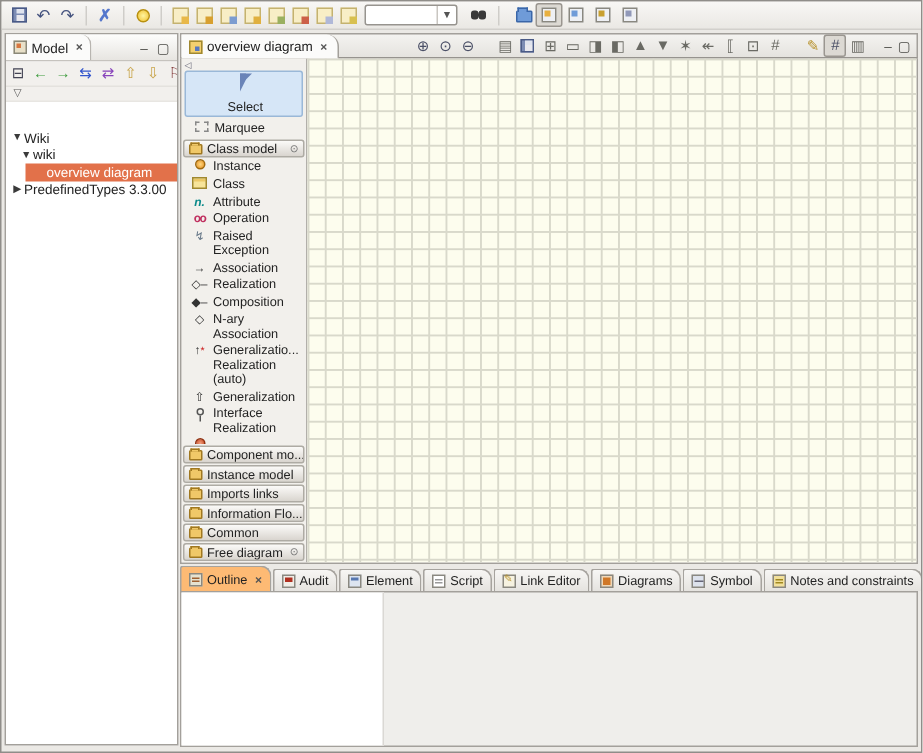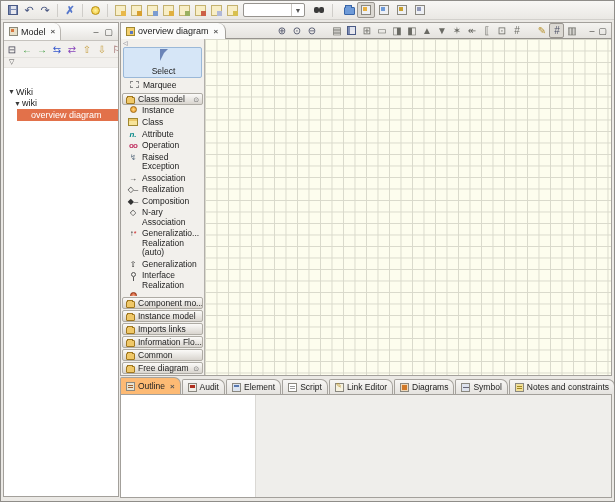--- a/index.html
+++ b/index.html
@@ -100,21 +100,21 @@
     border:1px solid #a3a09b; border-top:none; display:flex; overflow:hidden; }
 
   
   .palette { width:84px; flex:none; background:#f2f0ec; border-right:1px solid #b2afaa;
     font-size:8.5px; overflow:hidden; display:flex; flex-direction:column; }
   .pal-top { height:8px; padding-left:2px; font-size:6px; color:#667; flex:none; }
   .pal-tool { display:flex; align-items:center; gap:3px; margin:0 2px; padding:1px 2px 1px 4px;
     border:1px solid transparent; border-radius:2px; line-height:10px; }
   .pal-tool.selected { background:#d6e6f7; border-color:#9ab8d8;flex-direction:column; }
   .drawer { height:12px; margin:1px 1px 0 1px; background:linear-gradient(#fbfaf8,#d9d5cf);
-    border:1px solid #aeaba4; border-radius:2px; display:flex; align-items:flex-end; gap:3px;
+    border:1px solid #aeaba4; border-radius:2px; display:flex; align-items:center; gap:3px;
     padding:0 3px; flex:none; white-space:nowrap; overflow:hidden; }
   .drawer .dfold { width:9px; height:7px; background:#f0c868; border:1px solid #a07820; border-radius:1px; position:relative; flex:none; }
   .drawer .dfold:before { content:""; position:absolute; top:-2px; left:0; width:4px; height:1px; background:#f0c868; border:1px solid #a07820; border-bottom:none; }
   .drawer .dpin { margin-left:auto; font-size:7px; color:#777; }
   .pal-item { display:flex; gap:3px; padding:1px 1px 1px 6px; line-height:9.5px; align-items:flex-start; }
   .picon { width:12px; flex:none; text-align:center; font-size:8px; line-height:9px; position:relative; }
   .pal-clip { height:5px; overflow:hidden; flex:none; }
 
   
   .cursor-sh { display:inline-block; width:0; height:0; border-left:4px solid #6a84b8;
@@ -248,20 +248,24 @@
         <span>Wiki</span>
       </div>
       <div class="tree-row lvl1">
         <span class="exp">▼</span>
         <span>wiki</span>
       </div>
       <div class="tree-row sel-row">
         <div class="sel-box">
           <span>overview diagram</span>
         </div>
+      </div>
+      <div class="tree-row lvl0">
+        <span class="exp">▶</span>
+        <span>PredefinedTypes 3.3.00</span>
       </div>
     </div>
   </div>
 
   <div class="editor">
     <div class="editor-header">
       <div class="editor-tab">
         <span class="dtab-ico"></span>
         <span>overview diagram</span>
         <span class="close-x">×</span>

